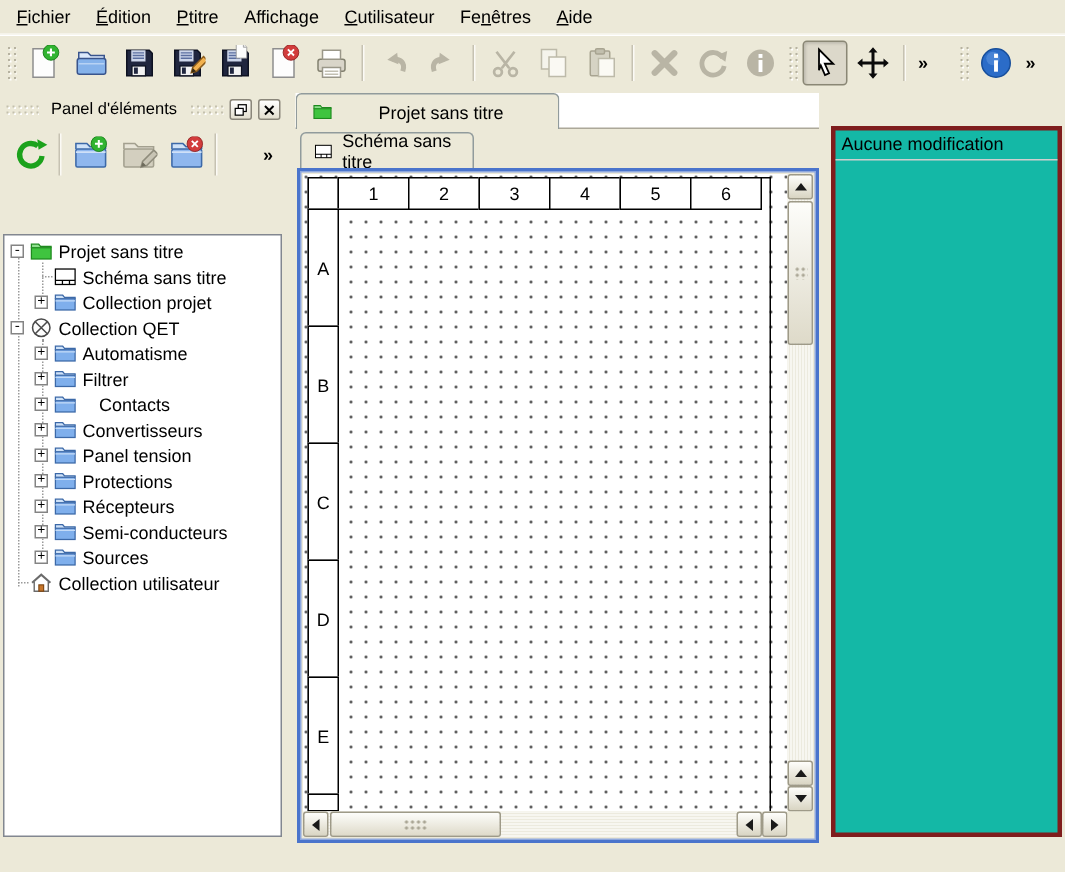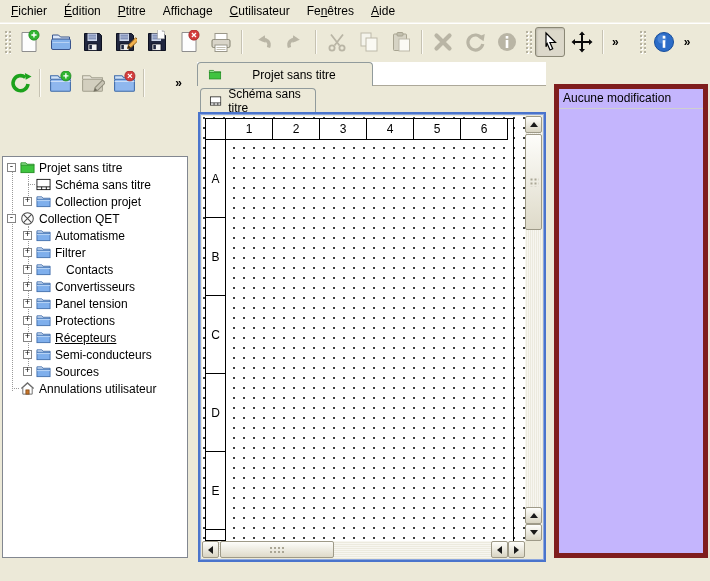--- a/index.html
+++ b/index.html
@@ -110,21 +110,21 @@
     width:9px; height:9px;
     background-image: radial-gradient(#aaa695 35%, transparent 40%);
     background-size:4px 4px; }
   .hsb .thumb .tgrip { width:16px; height:8px; }
   .t-up { width:0;height:0;border-left:4px solid transparent;border-right:4px solid transparent;border-bottom:5px solid #1a1a1a; }
   .t-dn { width:0;height:0;border-left:4px solid transparent;border-right:4px solid transparent;border-top:5px solid #1a1a1a; }
   .t-lf { width:0;height:0;border-top:4px solid transparent;border-bottom:4px solid transparent;border-right:5px solid #1a1a1a; }
   .t-rt { width:0;height:0;border-top:4px solid transparent;border-bottom:4px solid transparent;border-left:5px solid #1a1a1a; }
 
   
-  .undo-list { position:absolute; left:2px; right:2px; top:22px; bottom:2px; background:#c4b5fd; border:5px solid #7f1d1d; }
+  .undo-list { position:absolute; left:2px; right:2px; top:22px; bottom:2px; background:#14b8a6; border:3px solid #7f1d1d; }
   .undo-item { padding:2px 4px 3px 4px; border-bottom:1px solid #cfcfcf; }
 
   .splitter { position:absolute; top:62px; height:498px; width:6px; }
   .statusbar { position:absolute; left:0; top:562px; width:710px; height:19px; background:#ece9d8; }
   .hidden-defs { position:absolute; width:0; height:0; overflow:hidden; }
 </style>
 </head>
 <body>
 
 <svg class="hidden-defs" xmlns="http://www.w3.org/2000/svg">
@@ -381,20 +381,35 @@
     <div class="grip"></div>
     <button class="tb">
         <svg>
           <use href="#s-info-blue"></use>
         </svg>
       </button>
     <button class="chev">»</button>
   </div>
 
   <div class="dock dock-left">
+    <div class="dock-title">
+      <div class="tex"></div>
+      <span class="ttl">Panel d'éléments</span>
+      <div class="tex"></div>
+      <button class="dbtn">
+          <svg>
+            <use href="#s-float"></use>
+          </svg>
+        </button>
+      <button class="dbtn">
+          <svg>
+            <use href="#s-x"></use>
+          </svg>
+        </button>
+    </div>
     <div class="ptool">
       <button class="pt-btn">
           <svg>
             <use href="#s-refresh"></use>
           </svg>
         </button>
       <div class="psep"></div>
       <button class="pt-btn">
           <svg>
             <use href="#s-folder-blue"></use>
@@ -495,42 +510,42 @@
         <span class="ticon" style="left:33px;"><svg>
               <use href="#s-tfolder-blue"></use>
             </svg></span>
         <span class="tlabel" style="left:52px;">Protections</span>
       </div>
       <div class="tree-row" style="top:172px;">
         <span class="exp" style="left:20px;">+</span>
         <span class="ticon" style="left:33px;"><svg>
               <use href="#s-tfolder-blue"></use>
             </svg></span>
-        <span class="tlabel" style="left:52px;text-decoration:underline;">Récepteurs</span>
+        <span class="tlabel" style="left:52px;">Récepteurs</span>
       </div>
       <div class="tree-row" style="top:189px;">
         <span class="exp" style="left:20px;">+</span>
         <span class="ticon" style="left:33px;"><svg>
               <use href="#s-tfolder-blue"></use>
             </svg></span>
         <span class="tlabel" style="left:52px;">Semi-conducteurs</span>
       </div>
       <div class="tree-row" style="top:206px;">
         <span class="exp" style="left:20px;">+</span>
         <span class="ticon" style="left:33px;"><svg>
               <use href="#s-tfolder-blue"></use>
             </svg></span>
         <span class="tlabel" style="left:52px;">Sources</span>
       </div>
       <div class="tree-row" style="top:223px;">
         <span class="stub" style="left:9px; top:8px; width:7px;"></span>
         <span class="ticon" style="left:17px;"><svg>
               <use href="#s-home"></use>
             </svg></span>
-        <span class="tlabel" style="left:36px;">Annulations utilisateur</span>
+        <span class="tlabel" style="left:36px;">Collection utilisateur</span>
       </div>
     </div>
   </div>
 
   <div class="proj-tabbar">
     <div class="tab tab-proj">
       <svg viewBox="0 0 16 16" style="width:18px;height:13px;">
           <use href="#s-tfolder-green"></use>
         </svg>
       <span class="lbl">Projet sans titre</span>

